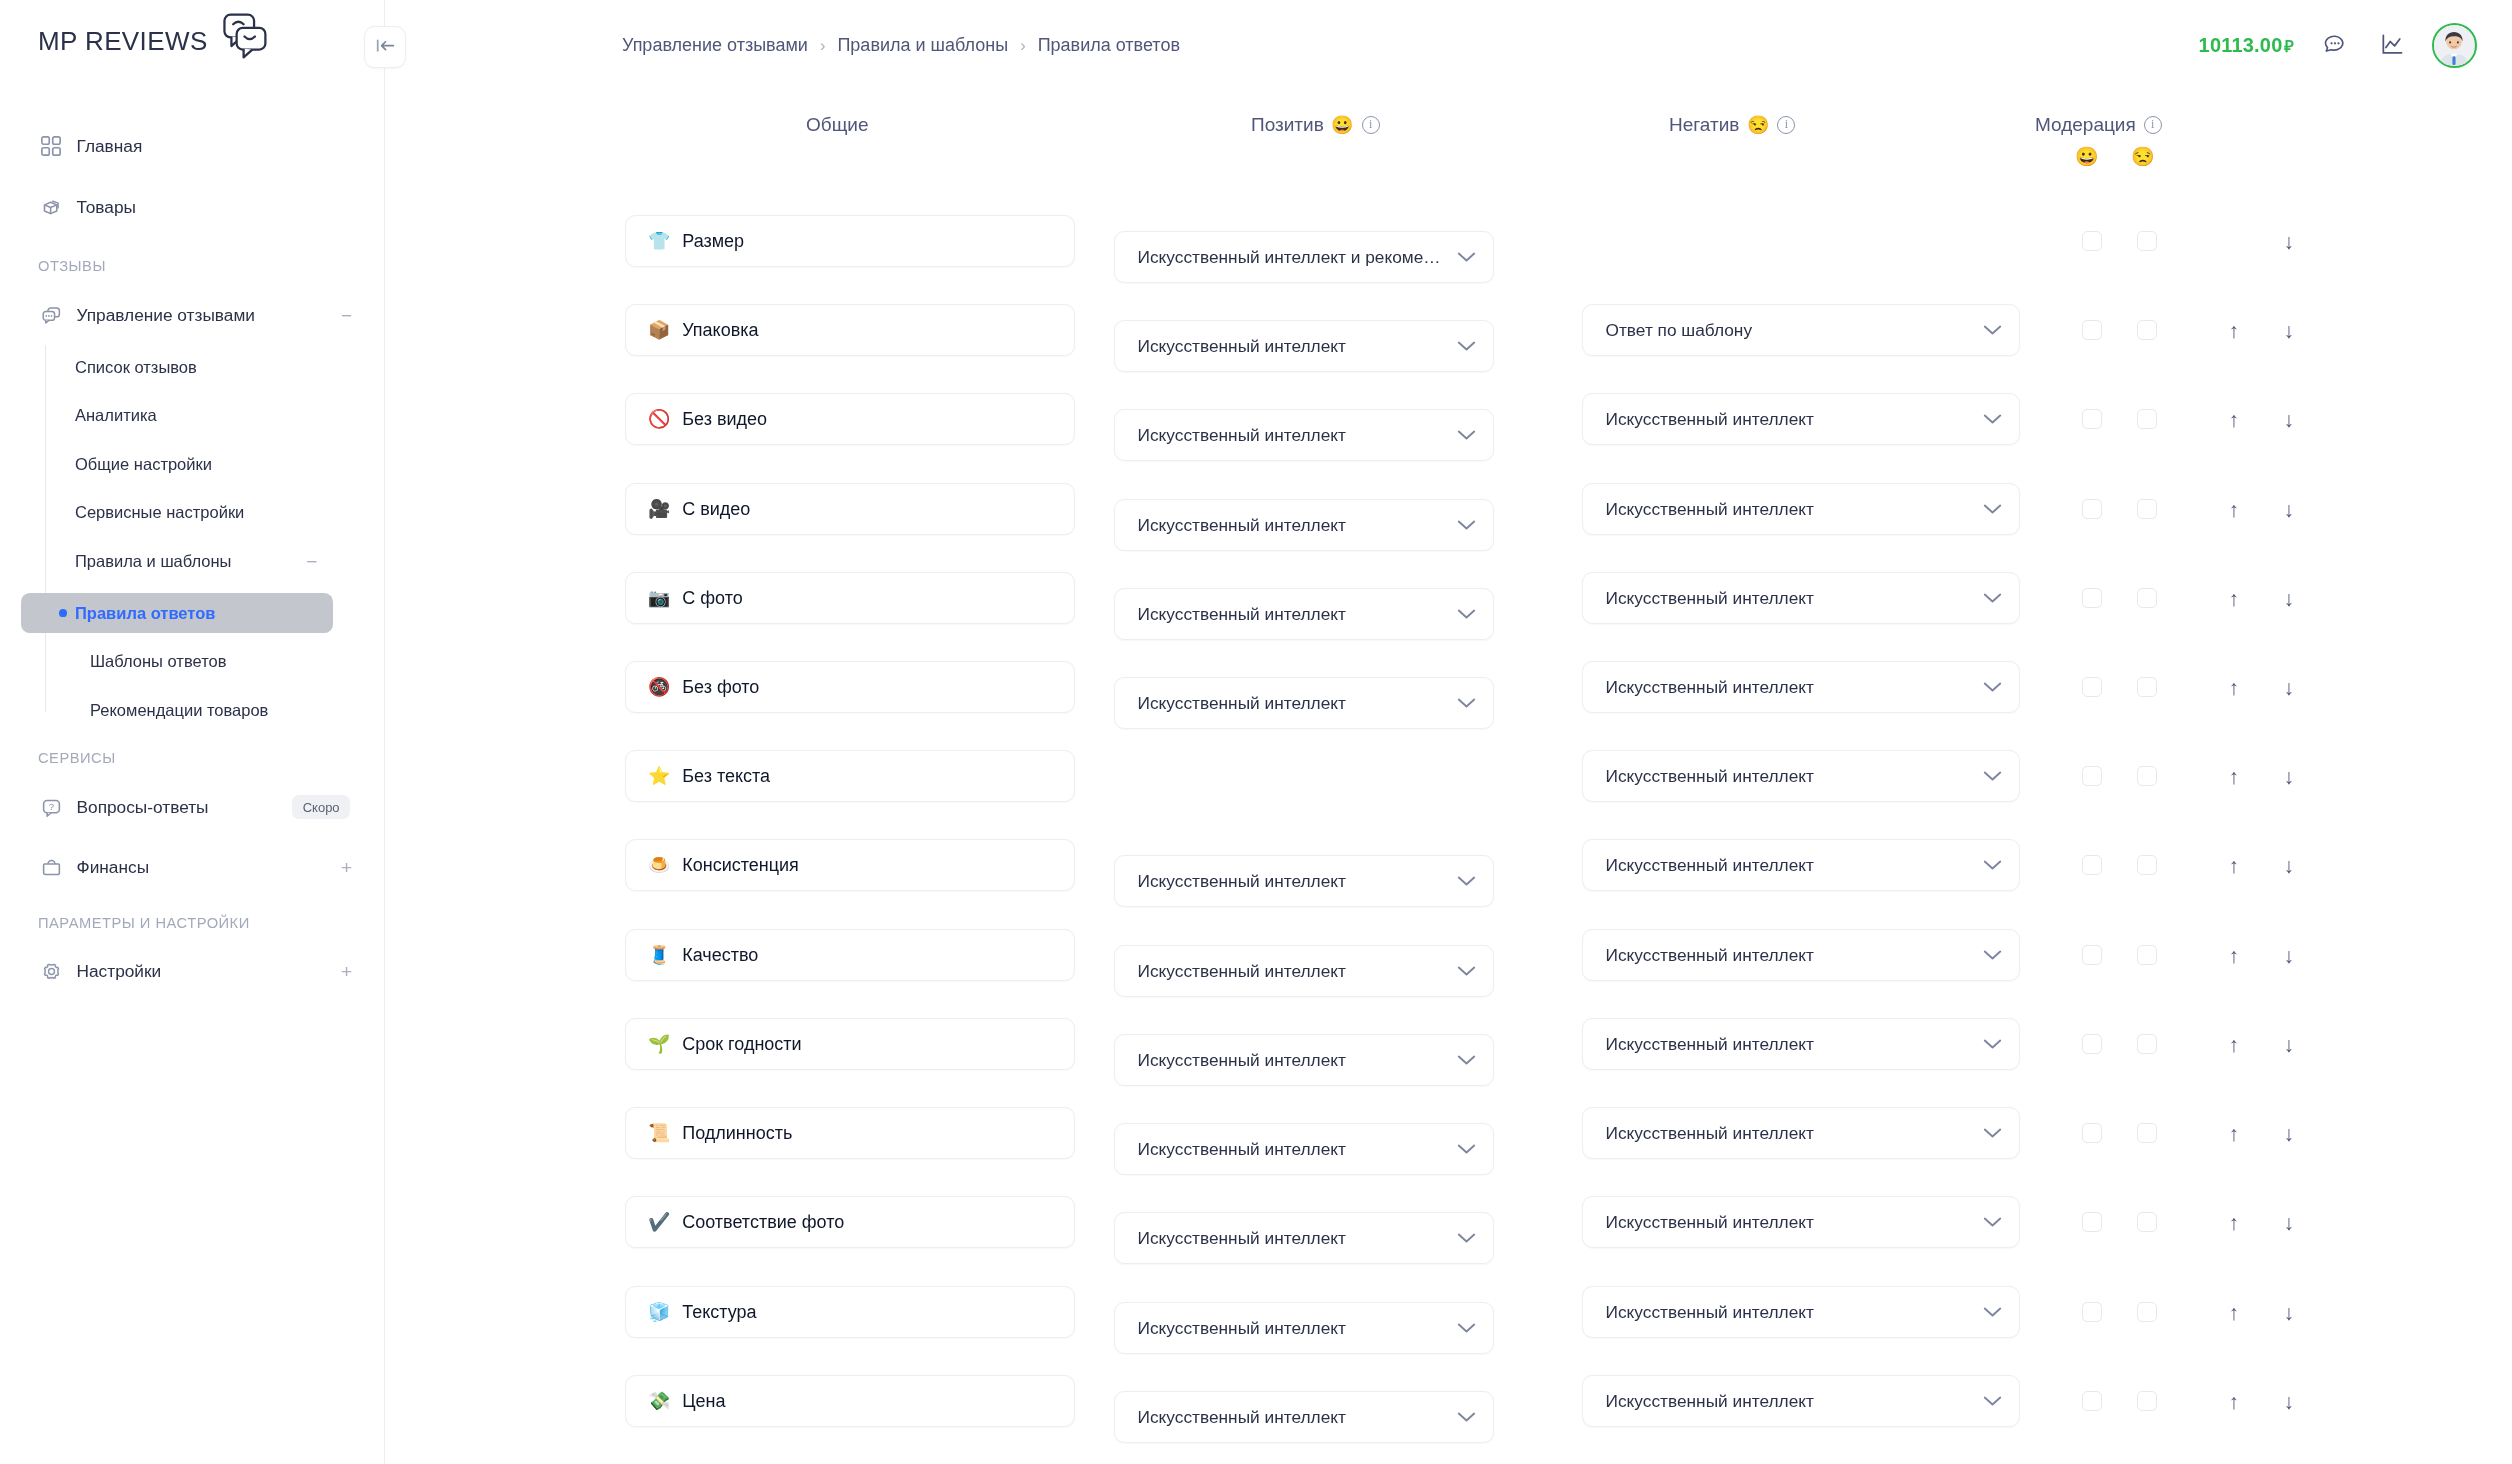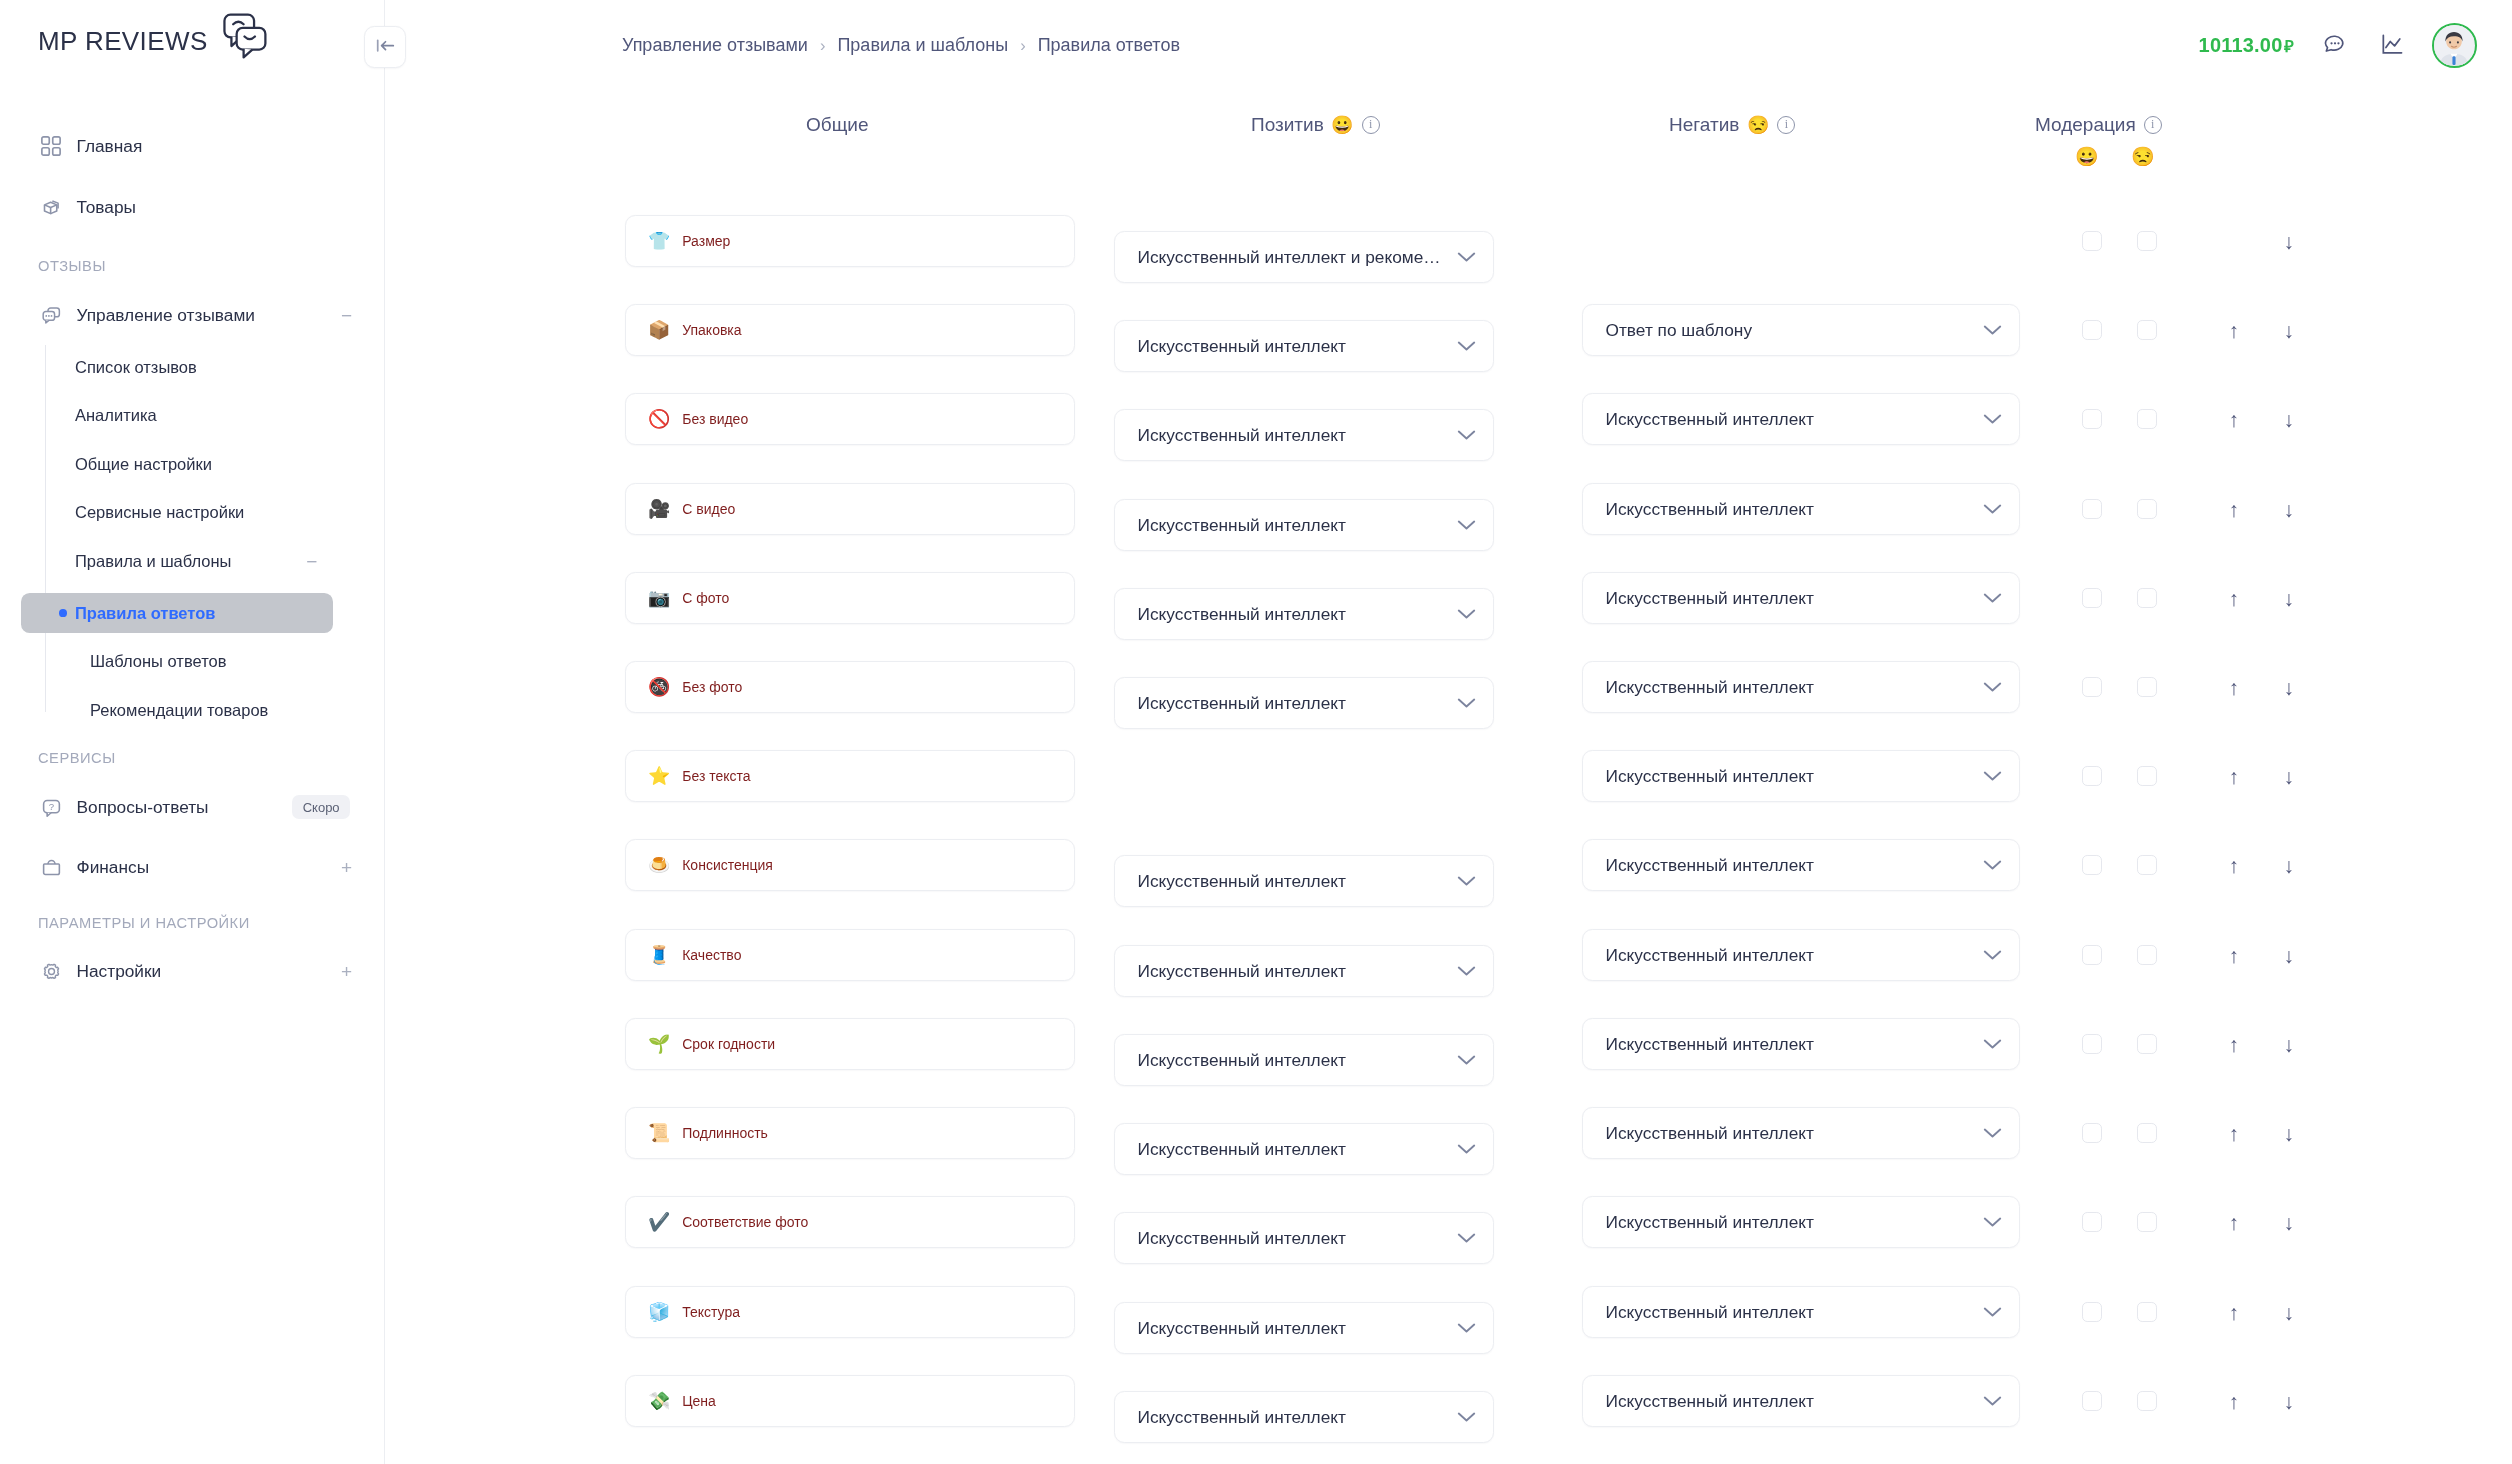--- a/index.html
+++ b/index.html
@@ -126,21 +126,21 @@
     position: absolute; left: 0; right: 0; height: 52px;
   }
   .topic-cell {
     position: absolute; left: 625px; width: 450px; height: 52px;
     background: #ffffff; border: 0.9px solid #eceef2; border-radius: 10.4px;
     display: flex; align-items: center; gap: 11.3px; padding-left: 22.5px;
     cursor: pointer;
     box-shadow: 0 0.9px 1.7px rgba(20,25,50,.03);
   }
   .topic-cell .t-emoji { font-size: 18px; line-height: 1; }
-  .topic-cell .t-label { font-size: 14px; color: #7f1d1d; }
+  .topic-cell .t-label { font-size: 18px; color: #0f172a; }
 
   .select-cell {
     position: absolute; height: 52px;
     background: #ffffff; border: 0.9px solid #eceef2; border-radius: 10.4px;
     display: flex; align-items: center; padding: 0 17.3px 0 22.5px;
     cursor: pointer;
     box-shadow: 0 0.9px 1.7px rgba(20,25,50,.03);
   }
   .select-cell .s-label {
     font-size: 17.3px; color: #2b3148;

